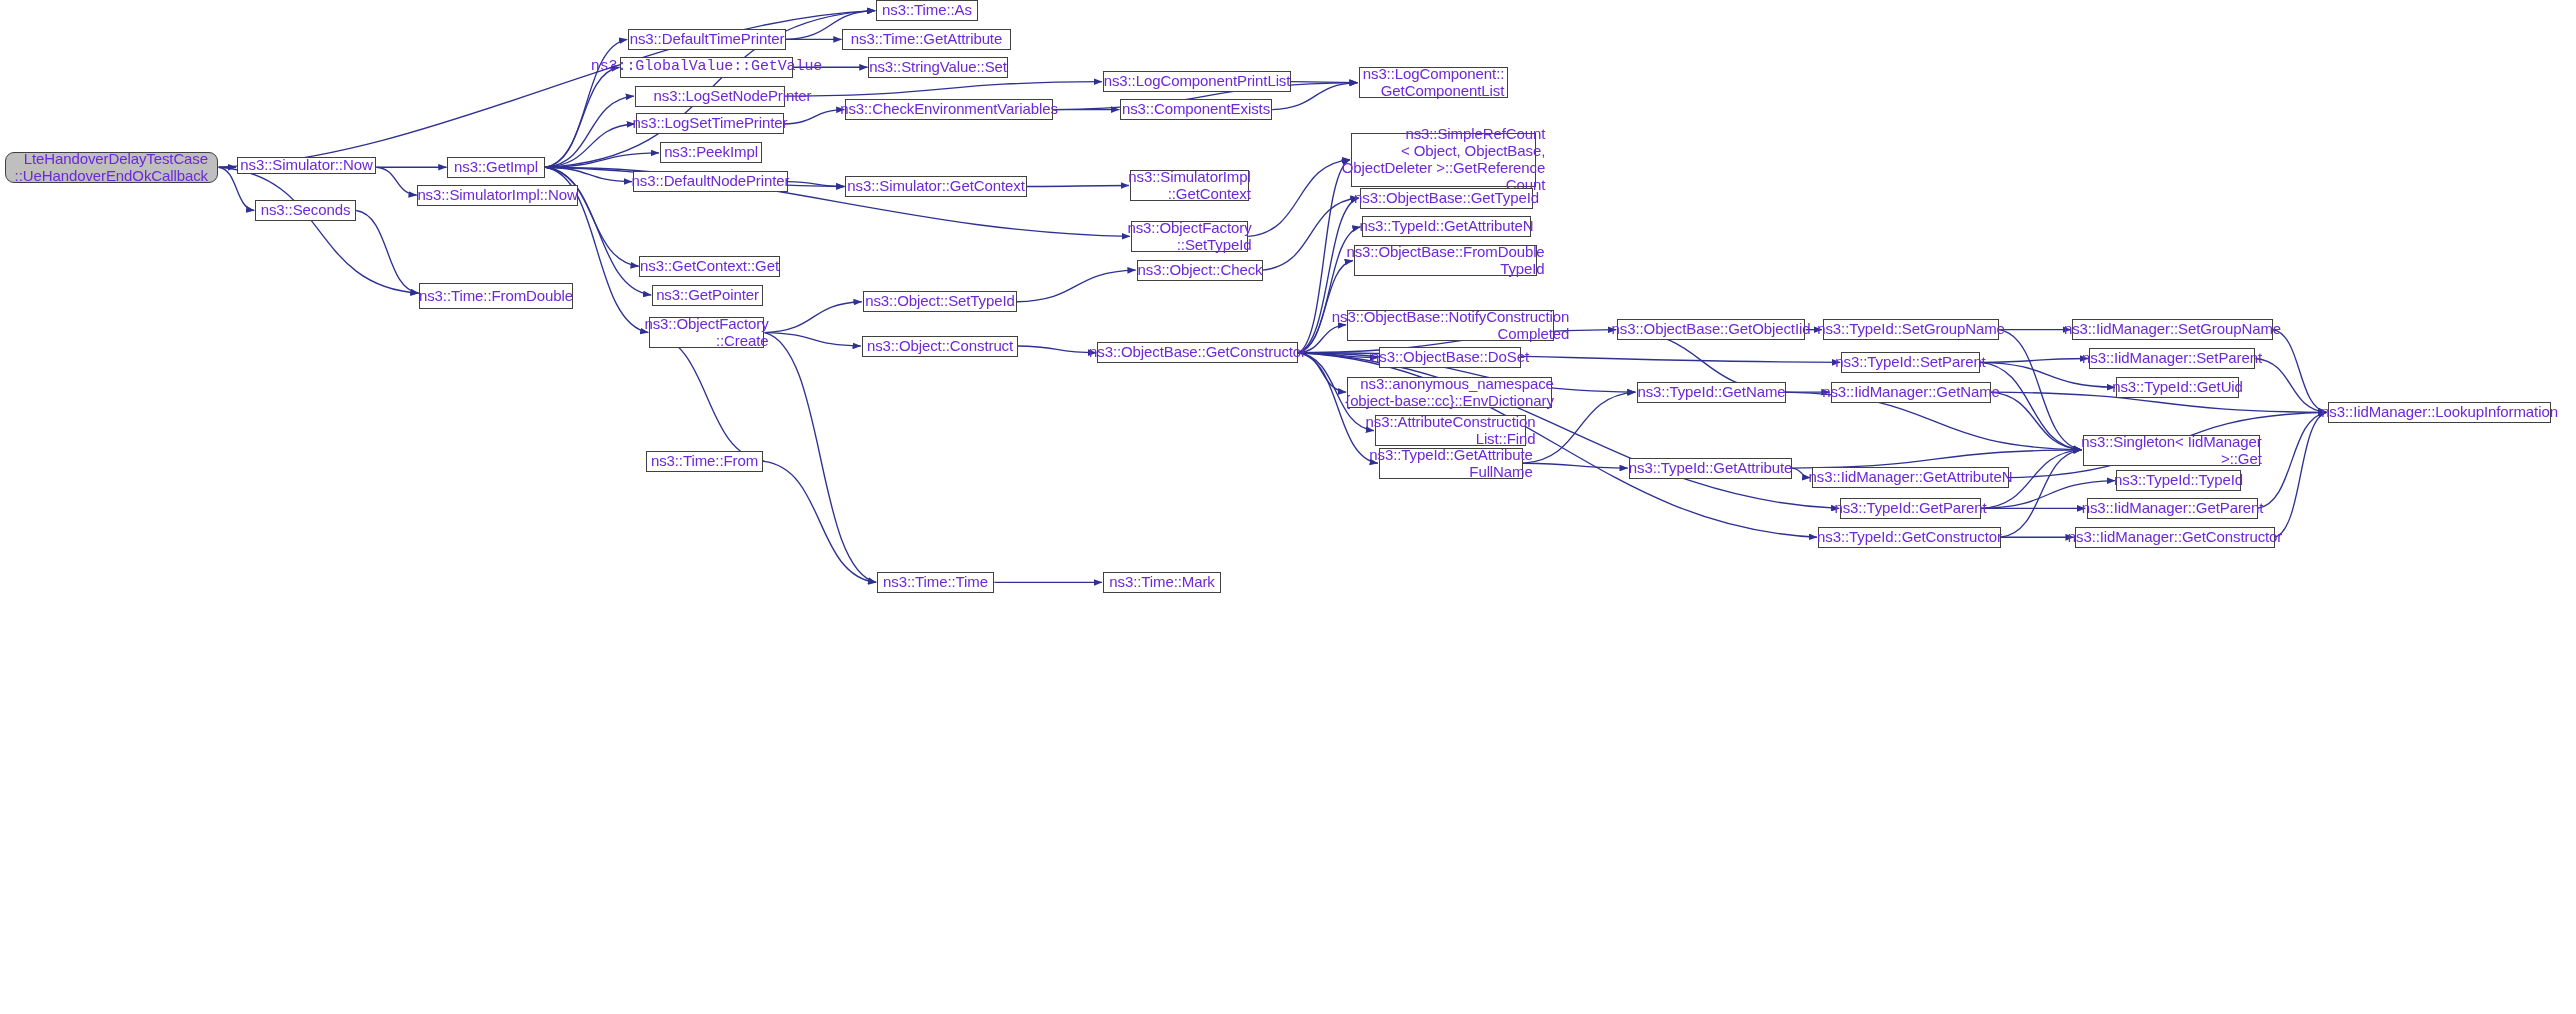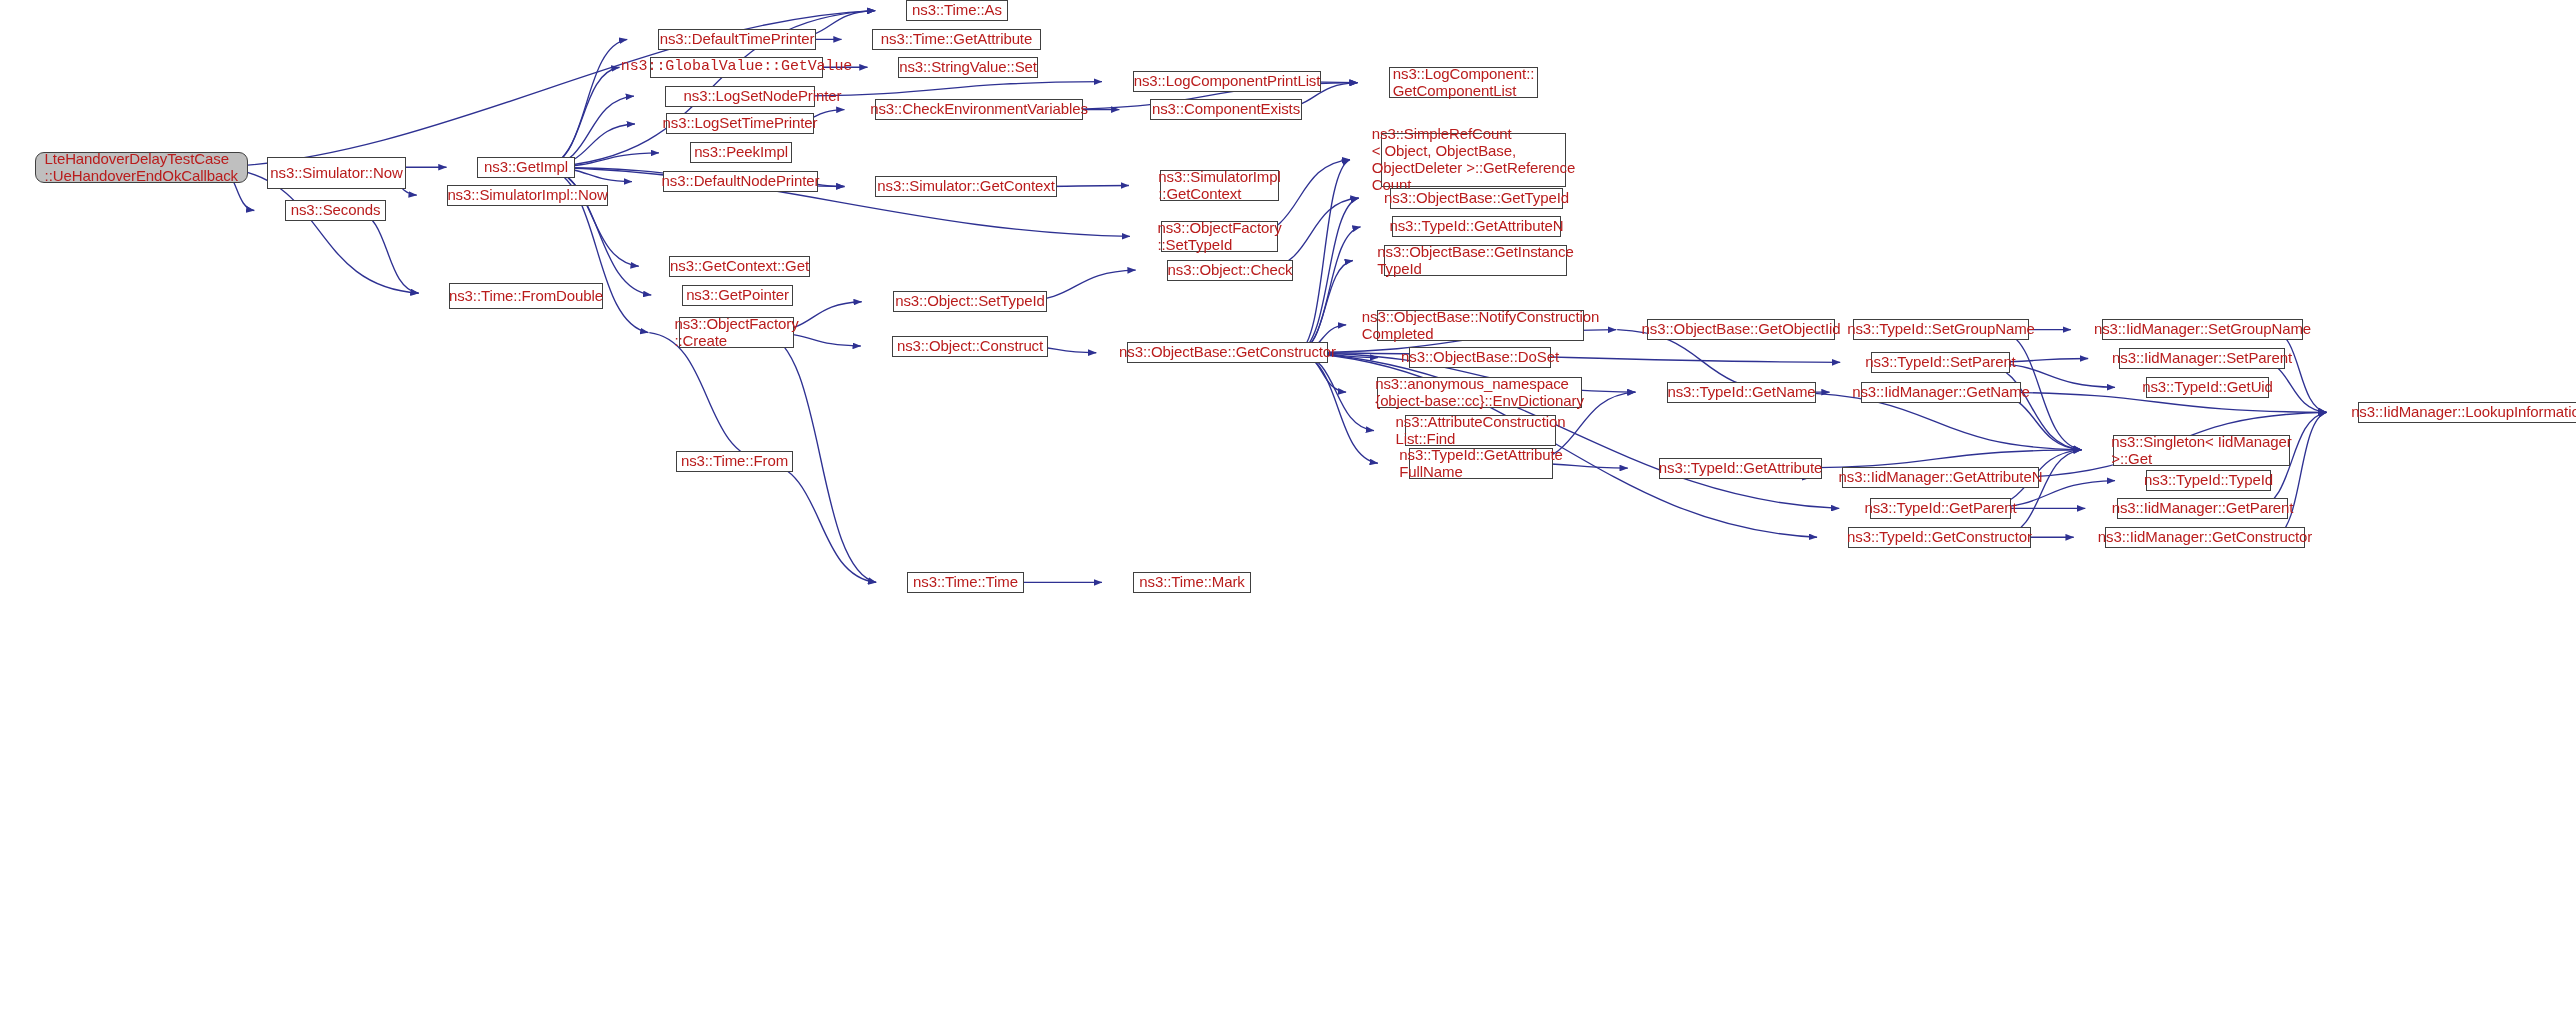--- a/index.html
+++ b/index.html
@@ -16,31 +16,30 @@
     left:0; top:0;
     width:2576px;
     height:1014px;
     pointer-events:none;
   }
   .node{
     position:absolute;
     box-sizing:border-box;
     border:1px solid #404040;
     background:#ffffff;
-    color:#b91c1c;
+    color:#6d28d9;
     font-size:15px;
     line-height:1.12;
     display:flex;
     align-items:center;
     justify-content:center;
-    text-align:left;
+    text-align:right;
     white-space:pre;
     letter-spacing:-0.1px;
     z-index:5;
-    margin-left:30px;
   }
   .node.root{
     background:#bfbfbf;
     border:1px solid #404040;
   }
 </style>
 </head>
 <body>
 
 <div id="canvas">
@@ -128,21 +127,21 @@
         <path d="M 794 480 C 858.35 487.56, 846.65 598.44, 911 606" fill="none" stroke="#2e3192" stroke-width="1.4" marker-end="url(#arrow)"></path>
         <path d="M 1034 606 C 1095.6 606, 1084.4 606, 1146 606" fill="none" stroke="#2e3192" stroke-width="1.4" marker-end="url(#arrow)"></path>
         <path d="M 1350 367 C 1580 376.72, 1683 519.28, 1913 529" fill="none" stroke="#2e3192" stroke-width="1.4" marker-end="url(#arrow)"></path>
         <path d="M 1350 367 C 1580 378.52, 1660 547.48, 1890 559" fill="none" stroke="#2e3192" stroke-width="1.4" marker-end="url(#arrow)"></path>
         <path d="M 1350 367 C 1580 367.6, 1684 376.4, 1914 377" fill="none" stroke="#2e3192" stroke-width="1.4" marker-end="url(#arrow)"></path>
       </g>
   </svg>
   <div id="node-layer">
       <div class="node root" style="left: 4.8px; top: 152px; width: 213px; height: 31px; border-radius: 9px;">LteHandoverDelayTestCase
 ::UeHandoverEndOkCallback</div>
-      <div class="node" style="left: 237px; top: 157px; width: 139px; height: 32px;">ns3::Simulator::Now</div>
+      <div class="node" style="left: 237px; top: 157px; width: 139px; height: 17px;">ns3::Simulator::Now</div>
       <div class="node" style="left: 255px; top: 200px; width: 101px; height: 21px;">ns3::Seconds</div>
       <div class="node" style="left: 447px; top: 157px; width: 98px; height: 21px;">ns3::GetImpl</div>
       <div class="node" style="left: 417px; top: 185px; width: 161px; height: 21px;">ns3::SimulatorImpl::Now</div>
       <div class="node" style="left: 419px; top: 283px; width: 154px; height: 26px;">ns3::Time::FromDouble</div>
       <div class="node" style="left: 876px; top: 0px; width: 102px; height: 21px;">ns3::Time::As</div>
       <div class="node" style="left: 628px; top: 29px; width: 158px; height: 21px;">ns3::DefaultTimePrinter</div>
       <div class="node" style="left: 842px; top: 29px; width: 169px; height: 21px;">ns3::Time::GetAttribute</div>
       <div class="node" style="left: 620px; top: 57px; width: 173px; height: 21px; font-family: Liberation Mono, monospace;">ns3::GlobalValue::GetValue</div>
       <div class="node" style="left: 868px; top: 57px; width: 140px; height: 21px;">ns3::StringValue::Set</div>
       <div class="node" style="left: 635px; top: 86px; width: 150px; height: 21px; padding-left: 45px;">ns3::LogSetNodePrinter</div>
@@ -156,21 +155,21 @@
       <div class="node" style="left: 633px; top: 171px; width: 155px; height: 21px;">ns3::DefaultNodePrinter</div>
       <div class="node" style="left: 845px; top: 176px; width: 182px; height: 21px;">ns3::Simulator::GetContext</div>
       <div class="node" style="left: 1130px; top: 170px; width: 119px; height: 31px;">ns3::SimulatorImpl
 ::GetContext</div>
       <div class="node" style="left: 1351px; top: 133px; width: 185px; height: 54px;">ns3::SimpleRefCount
 &lt; Object, ObjectBase,
 ObjectDeleter &gt;::GetReference
 Count</div>
       <div class="node" style="left: 1360px; top: 188px; width: 173px; height: 21px;">ns3::ObjectBase::GetTypeId</div>
       <div class="node" style="left: 1362px; top: 216px; width: 169px; height: 21px;">ns3::TypeId::GetAttributeN</div>
-      <div class="node" style="left: 1354px; top: 245px; width: 183px; height: 31px;">ns3::ObjectBase::GetInstance
+      <div class="node" style="left: 1354px; top: 245px; width: 183px; height: 31px;">ns3::ObjectBase::FromDouble
 TypeId</div>
       <div class="node" style="left: 1131px; top: 221px; width: 117px; height: 31px;">ns3::ObjectFactory
 ::SetTypeId</div>
       <div class="node" style="left: 639px; top: 256px; width: 141px; height: 21px;">ns3::GetContext::Get</div>
       <div class="node" style="left: 1137px; top: 260px; width: 126px; height: 21px;">ns3::Object::Check</div>
       <div class="node" style="left: 652px; top: 285px; width: 111px; height: 21px;">ns3::GetPointer</div>
       <div class="node" style="left: 863px; top: 291px; width: 154px; height: 21px;">ns3::Object::SetTypeId</div>
       <div class="node" style="left: 649px; top: 317px; width: 115px; height: 31px;">ns3::ObjectFactory
 ::Create</div>
       <div class="node" style="left: 862px; top: 336px; width: 156px; height: 21px;">ns3::Object::Construct</div>

